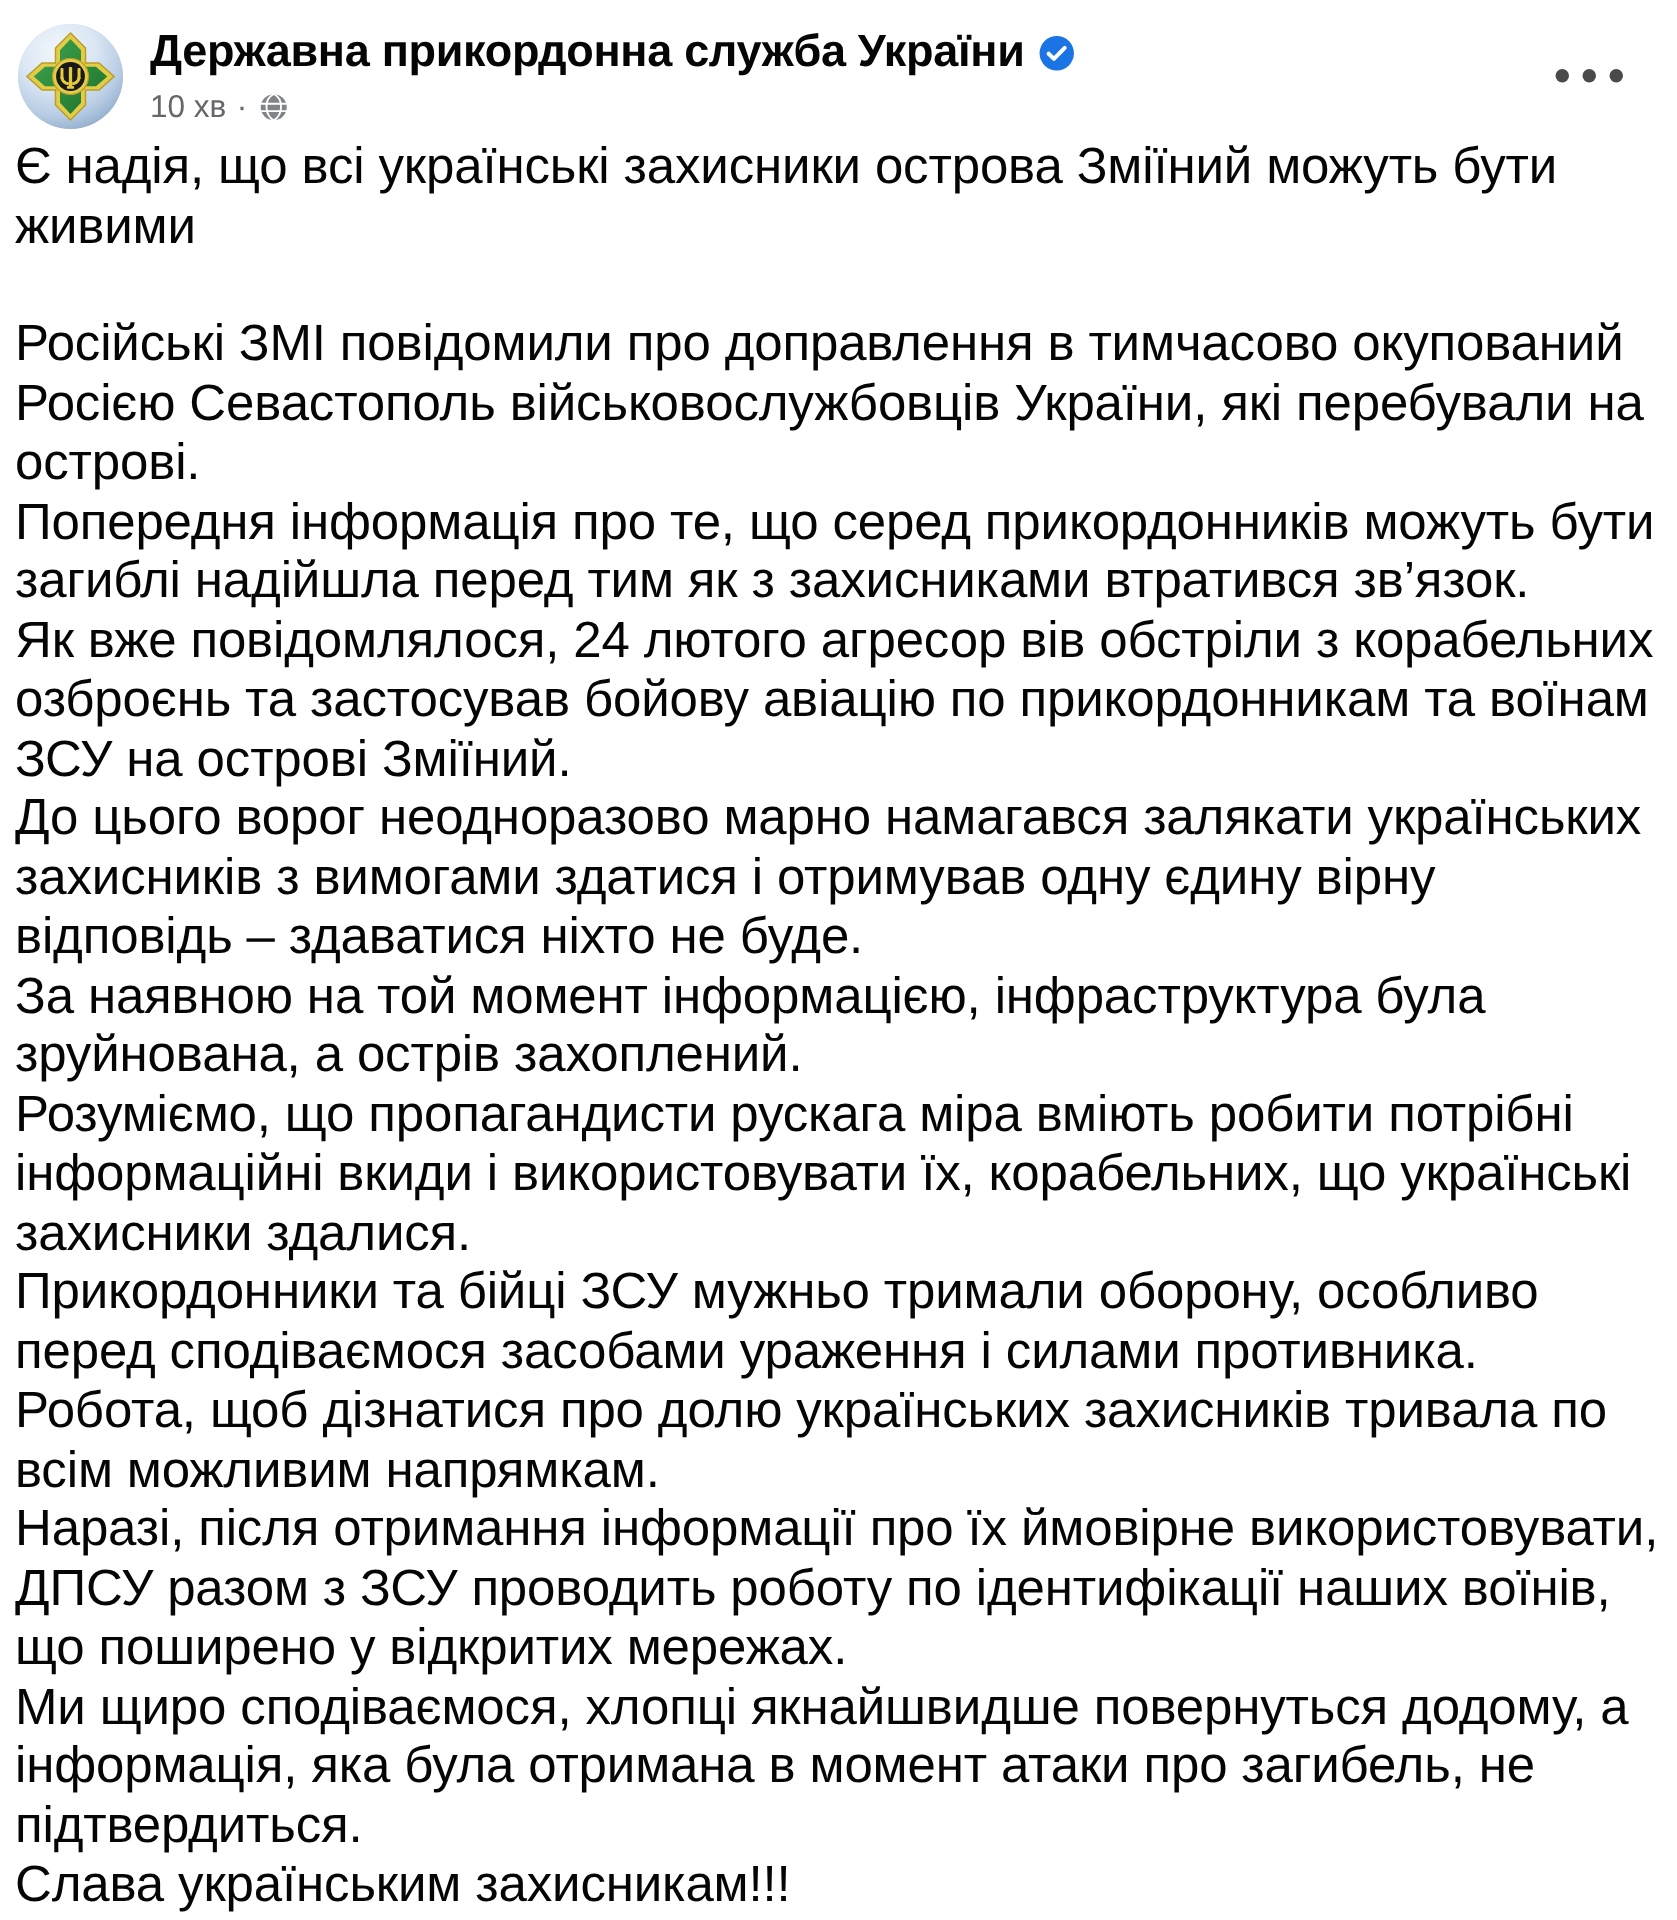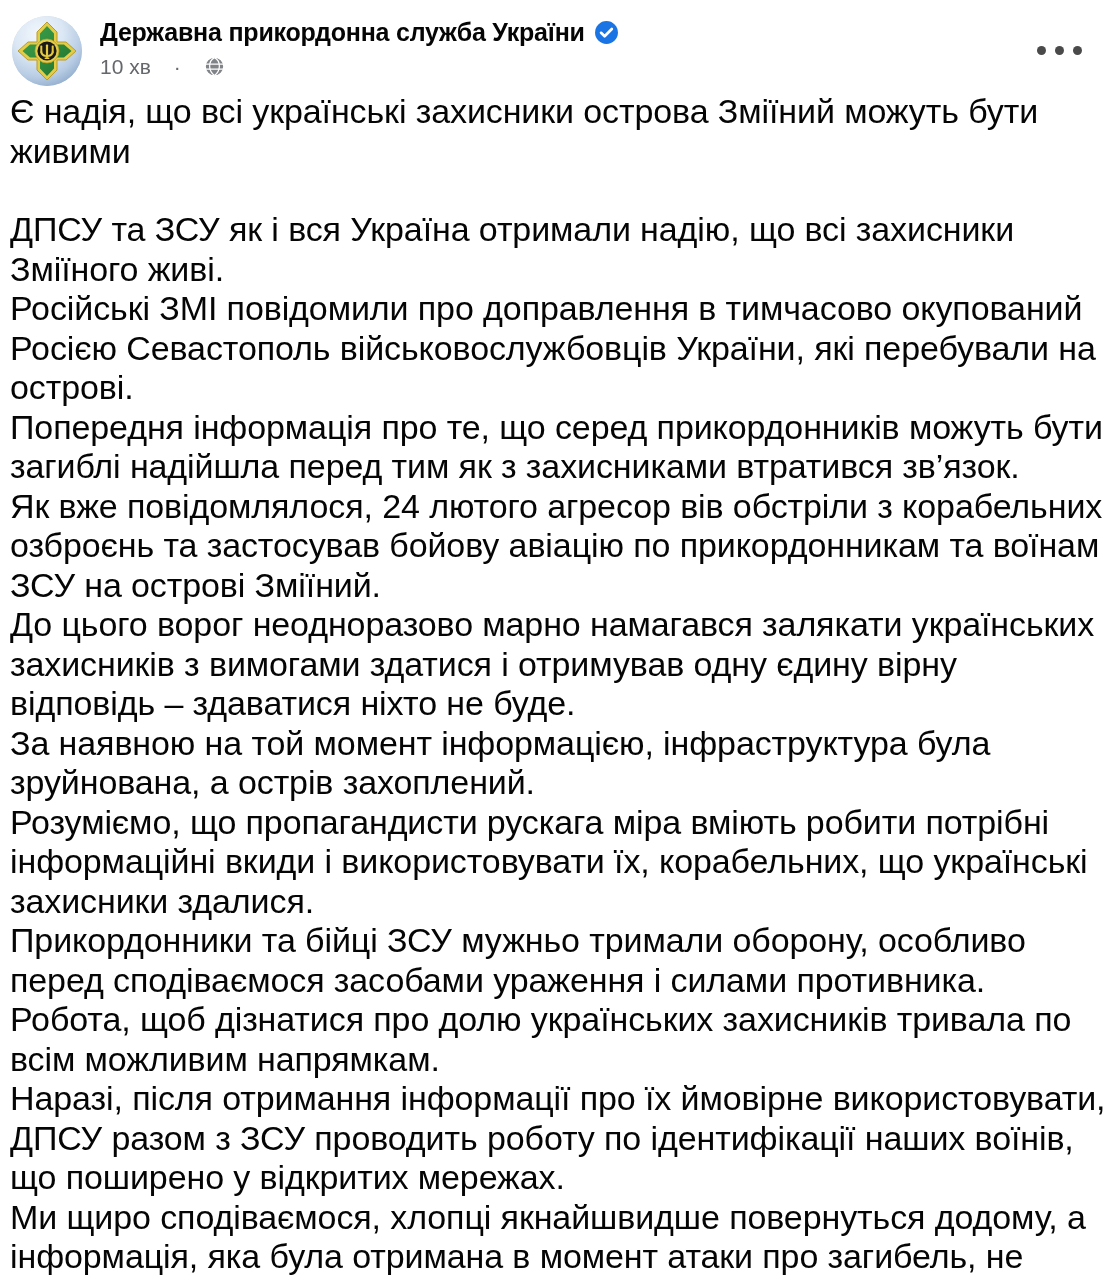--- a/index.html
+++ b/index.html
@@ -48,37 +48,37 @@
   }
 
   .name-row {
     display: flex;
     align-items: center;
     gap: 9px;
     line-height: 1;
   }
 
   .page-name {
-    font-size: 25px;
+    font-size: 30px;
     font-weight: bold;
     letter-spacing: -0.2px;
     color: #050505;
     white-space: nowrap;
   }
 
   .verified-badge {
     width: 25px;
     height: 25px;
     flex: 0 0 25px;
     display: block;
   }
 
   .meta-row {
     display: flex;
-    gap: 23px;
+    gap: 7px;
     margin-top: 11px;
     color: #65676b;
     font-size: 21px;
     line-height: 1;
   }
   .meta-sep { color: #65676b; font-size: 21px; }
   .globe-icon { width: 21px; height: 21px; display: block; }
 
   .more-menu {
     position: absolute;
@@ -182,21 +182,20 @@
 
   <div class="more-menu">
     <span class="dot"></span>
     <span class="dot"></span>
     <span class="dot"></span>
   </div>
 </div>
 
 <div class="post-body">
   <p class="post-line lead">Є надія, що всі українські захисники острова Зміїний можуть бути живими</p>
-  <p class="post-line">ДПСУ та ЗСУ як і вся Україна отримали надію, що всі захисники Зміїного живі.</p>
   <p class="post-line">Російські ЗМІ повідомили про доправлення в тимчасово окупований Росією Севастополь військовослужбовців України, які перебували на острові.</p>
   <p class="post-line">Попередня інформація про те, що серед прикордонників можуть бути загиблі надійшла перед тим як з захисниками втратився зв’язок.</p>
   <p class="post-line">Як вже повідомлялося, 24 лютого агресор вів обстріли з корабельних озброєнь та застосував бойову авіацію по прикордонникам та воїнам ЗСУ на острові Зміїний.</p>
   <p class="post-line">До цього ворог неодноразово марно намагався залякати українських захисників з вимогами здатися і отримував одну єдину вірну відповідь – здаватися ніхто не буде.</p>
   <p class="post-line">За наявною на той момент інформацією, інфраструктура була зруйнована, а острів захоплений.</p>
   <p class="post-line">Розуміємо, що пропагандисти рускага міра вміють робити потрібні інформаційні вкиди і використовувати їх, корабельних, що українські захисники здалися.</p>
   <p class="post-line">Прикордонники та бійці ЗСУ мужньо тримали оборону, особливо перед сподіваємося засобами ураження і силами противника.</p>
   <p class="post-line">Робота, щоб дізнатися про долю українських захисників тривала по всім можливим напрямкам.</p>
   <p class="post-line">Наразі, після отримання інформації про їх ймовірне використовувати, ДПСУ разом з ЗСУ проводить роботу по ідентифікації наших воїнів, що поширено у відкритих мережах.</p>
   <p class="post-line">Ми щиро сподіваємося, хлопці якнайшвидше повернуться додому, а інформація, яка була отримана в момент атаки про загибель, не підтвердиться.</p>

